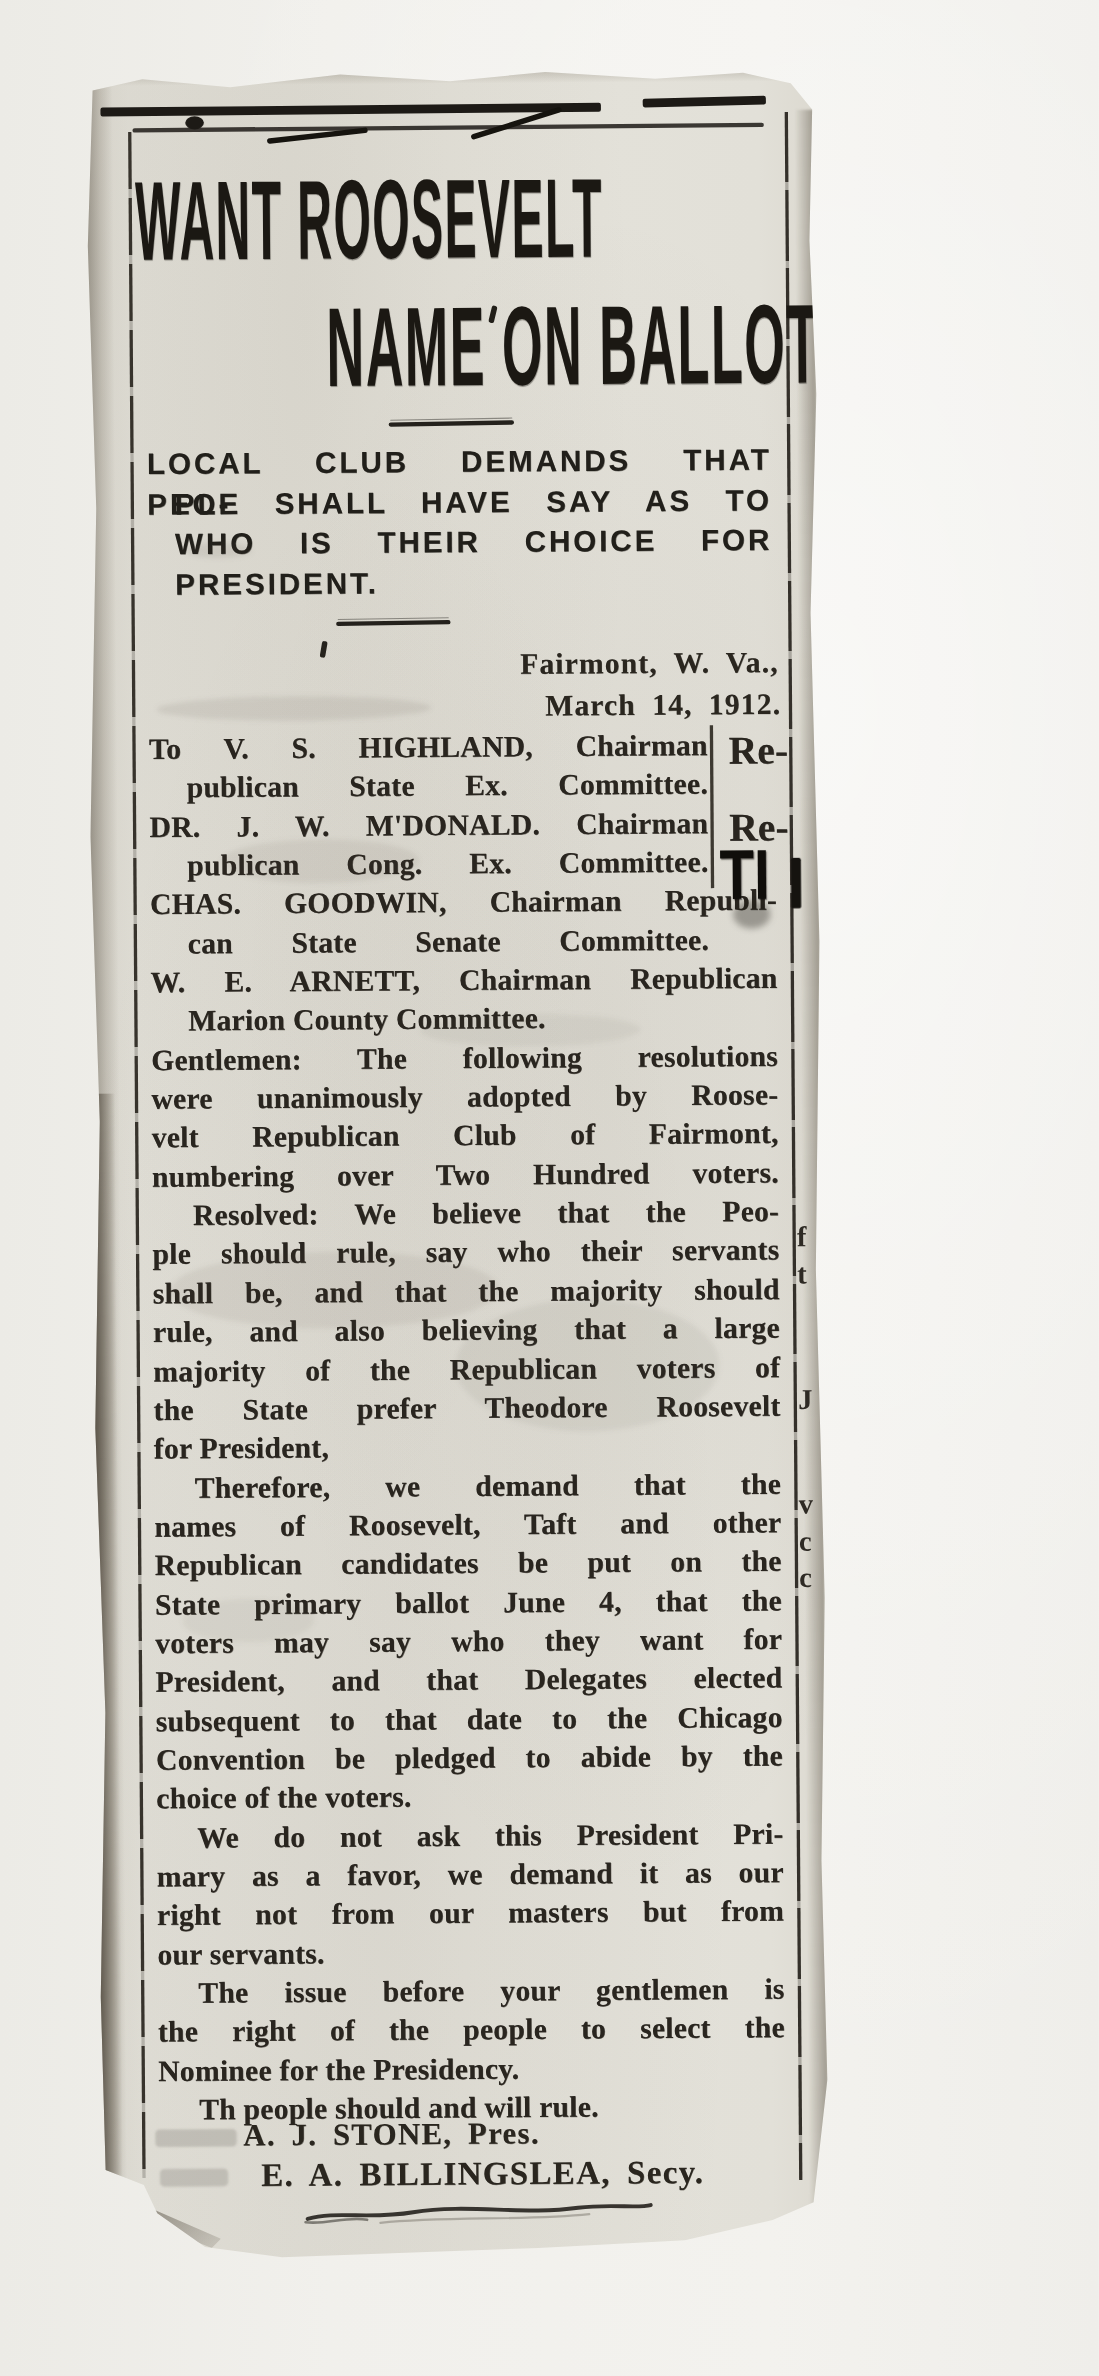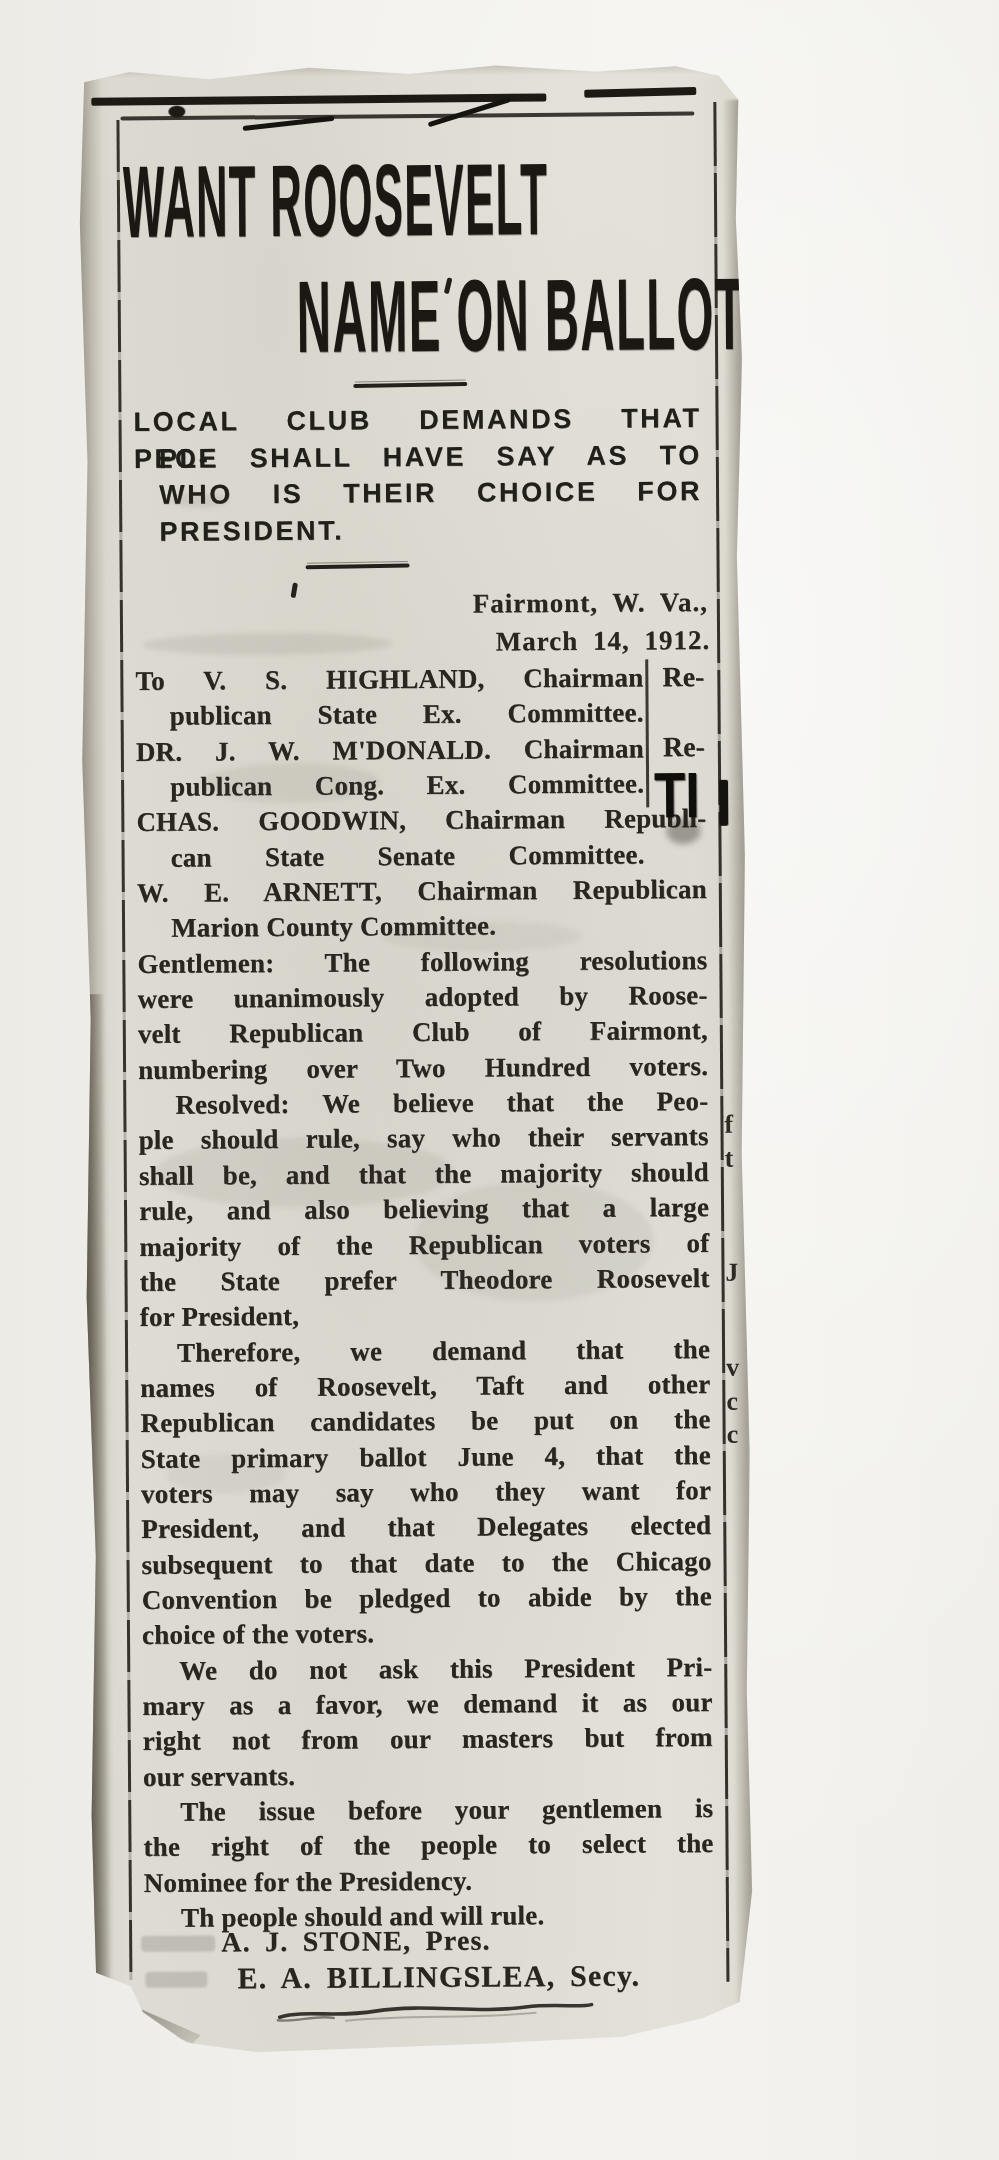--- a/index.html
+++ b/index.html
@@ -76,21 +76,21 @@
   
   .body-col{position:absolute;left:55px;top:600px;width:570px;
     font-size:27px;font-weight:700;color:#29251f;line-height:35.35px;
     letter-spacing:.2px;text-shadow:.35px .35px .45px rgba(35,30,24,.55);}
   .bline{height:35.35px;white-space:nowrap;overflow:visible;}
   .bline.j{text-align:justify;text-align-last:justify;white-space:normal;}
   .bline.w1{width:508px;text-align:justify;text-align-last:justify;white-space:normal;}
   .bline.jn{width:474px;margin-left:34px;text-align:justify;text-align-last:justify;white-space:normal;}
   .bline.hang{margin-left:34px;}
   .bline.ind{text-indent:37px;}
-  .frag{position:absolute;left:582px;font-size:28px;font-weight:700;color:#29251f;
+  .frag{position:absolute;left:582px;font-size:36px;font-weight:700;color:#29251f;
     text-shadow:.35px .35px .45px rgba(35,30,24,.55);}
   
   .sig{position:absolute;font-weight:700;color:#2a261f;letter-spacing:1.2px;word-spacing:6px;
     text-shadow:.4px .4px .5px rgba(40,35,28,.5);}
   .sig1{left:132px;top:1863px;font-size:28px;}
   .sig2{left:148px;top:1898px;font-size:30px;}
   .pencil-ghost{position:absolute;background:rgba(60,55,48,.18);filter:blur(1.2px);border-radius:4px;}
   .pg1{left:52px;top:1872px;width:74px;height:16px;}
   .pg2{left:56px;top:1908px;width:62px;height:16px;}
   

